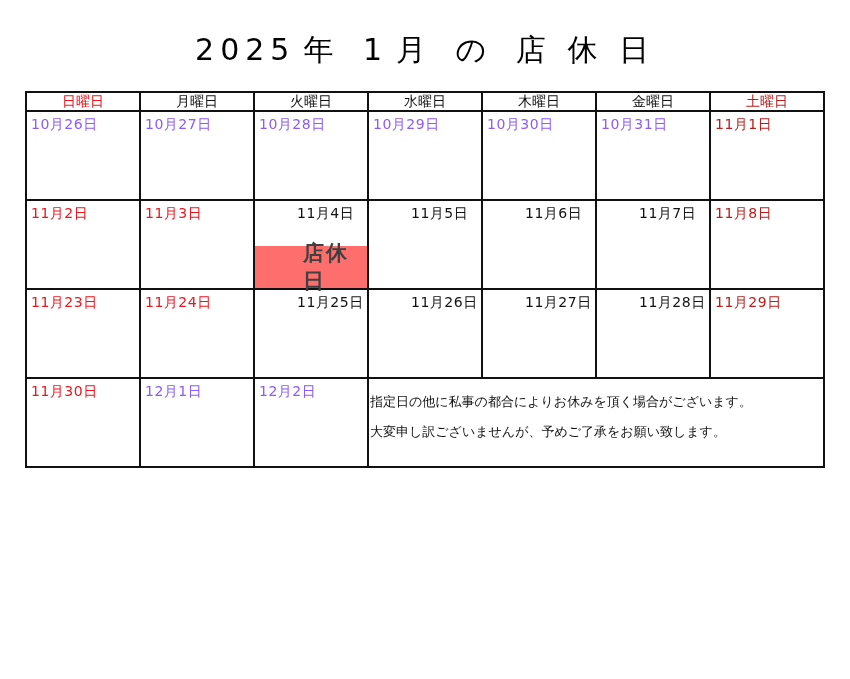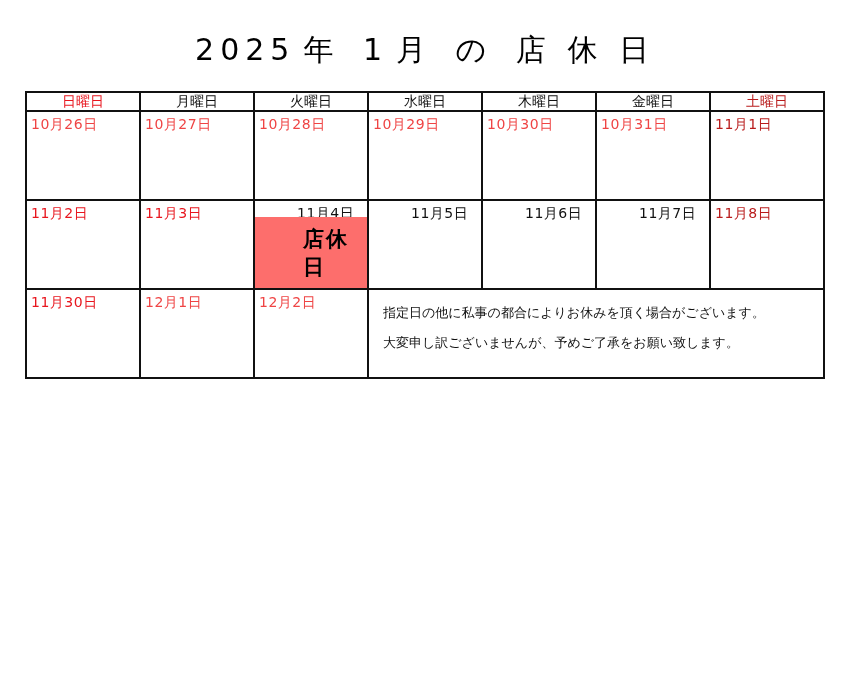--- a/index.html
+++ b/index.html
@@ -9,26 +9,26 @@
            font-size: 30px; letter-spacing: 6px; font-weight: normal; }
   .title span { margin: 12px 4px; text-align: right; }
   table.cal { position: absolute; left: 25px; top: 91px; border-collapse: collapse;
               table-layout: fixed; width: 800px; }
   table.cal th, table.cal td { border: 2px solid #111; padding: 0; vertical-align: top; }
   table.cal th { height: 17px; font-size: 14px; font-weight: normal; text-align: center; line-height: 17px; }
   table.cal td { height: 87px; position: relative; }
   .date { font-size: 14px; padding: 4px 0 0 4px; line-height: 16px; display: block; letter-spacing: 0.5px; }
   .c-red { color: #e8161e; }
   .c-blue { color: #b91c1c; }
-  .c-gray { color: #ef4444; }
+  .c-gray { color: #8b5cf6; }
   .c-black { color: #111; padding-left: 42px; }
-  .closed { position: absolute; left: 0; right: 0; bottom: 0; height: 71px;
+  .closed { position: absolute; left: 0; right: 0; bottom: 0; height: 42px;
             background: #fd6e6c; display: flex; align-items: center; justify-content: center;
-            font-size: 21px; font-weight: bold; letter-spacing: 2px; color: #000000; padding-left: 48px; }
-  .note { font-size: 13px; padding: 8px 0 0 14px; line-height: 30px; color: #111; }
+            font-size: 21px; font-weight: bold; letter-spacing: 2px; color: #404040; padding-left: 48px; }
+  .note { font-size: 13px; padding: 8px 0 0 1px; line-height: 30px; color: #111; }
   .note div { white-space: nowrap; }
 </style>
 </head>
 <body>
 
 <div class="title">
   <span>2025</span><span>年</span>
   <span>1</span><span>月</span>
   <span>の</span>
   <span>店 休 日</span>
@@ -89,20 +89,43 @@
         </td>
         <td>
           <span class="date c-black">11月7日</span>
         </td>
         <td>
           <span class="date c-blue">11月8日</span>
         </td>
       </tr>
       <tr>
         <td>
+          <span class="date c-red">11月23日</span>
+        </td>
+        <td>
+          <span class="date c-red">11月24日</span>
+        </td>
+        <td>
+          <span class="date c-black">11月25日</span>
+        </td>
+        <td>
+          <span class="date c-black">11月26日</span>
+        </td>
+        <td>
+          <span class="date c-black">11月27日</span>
+        </td>
+        <td>
+          <span class="date c-black">11月28日</span>
+        </td>
+        <td>
+          <span class="date c-blue">11月29日</span>
+        </td>
+      </tr>
+      <tr>
+        <td>
           <span class="date c-red">11月30日</span>
         </td>
         <td>
           <span class="date c-gray">12月1日</span>
         </td>
         <td>
           <span class="date c-gray">12月2日</span>
         </td>
         <td colspan="4">
           <div class="note">

